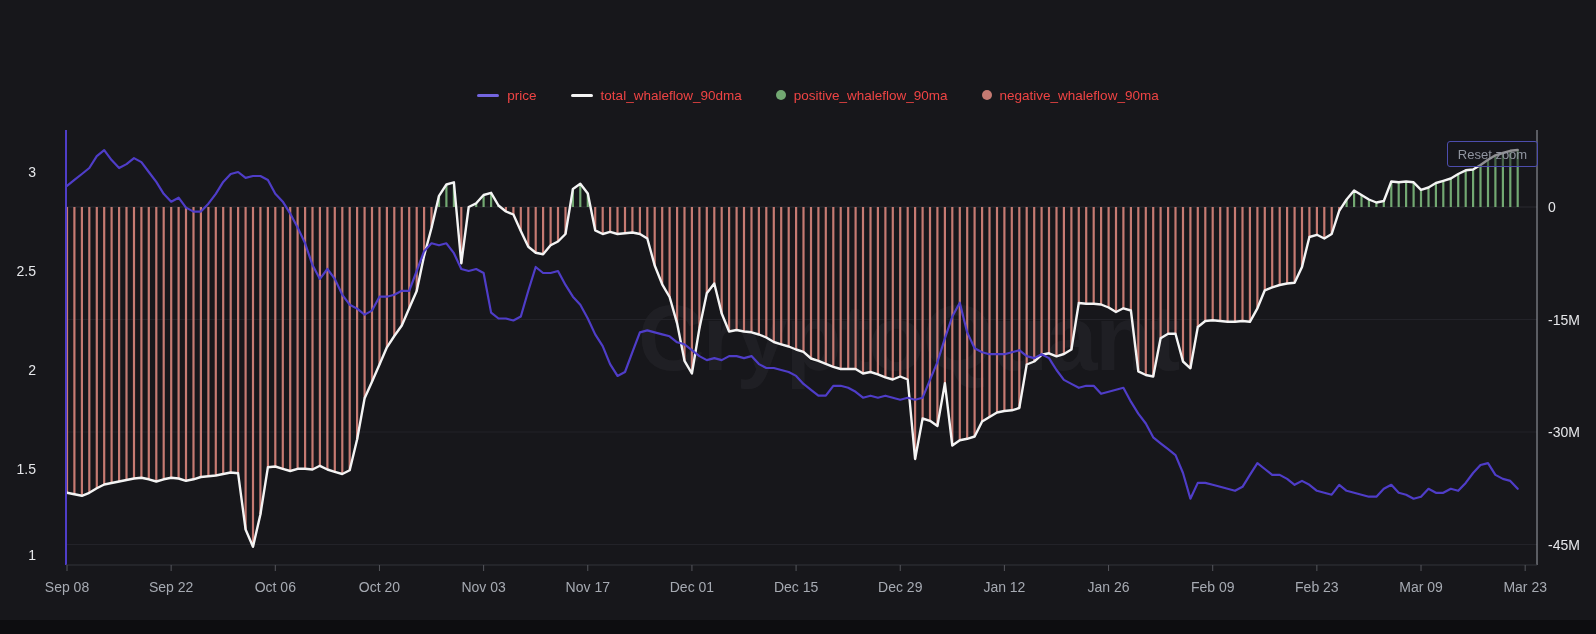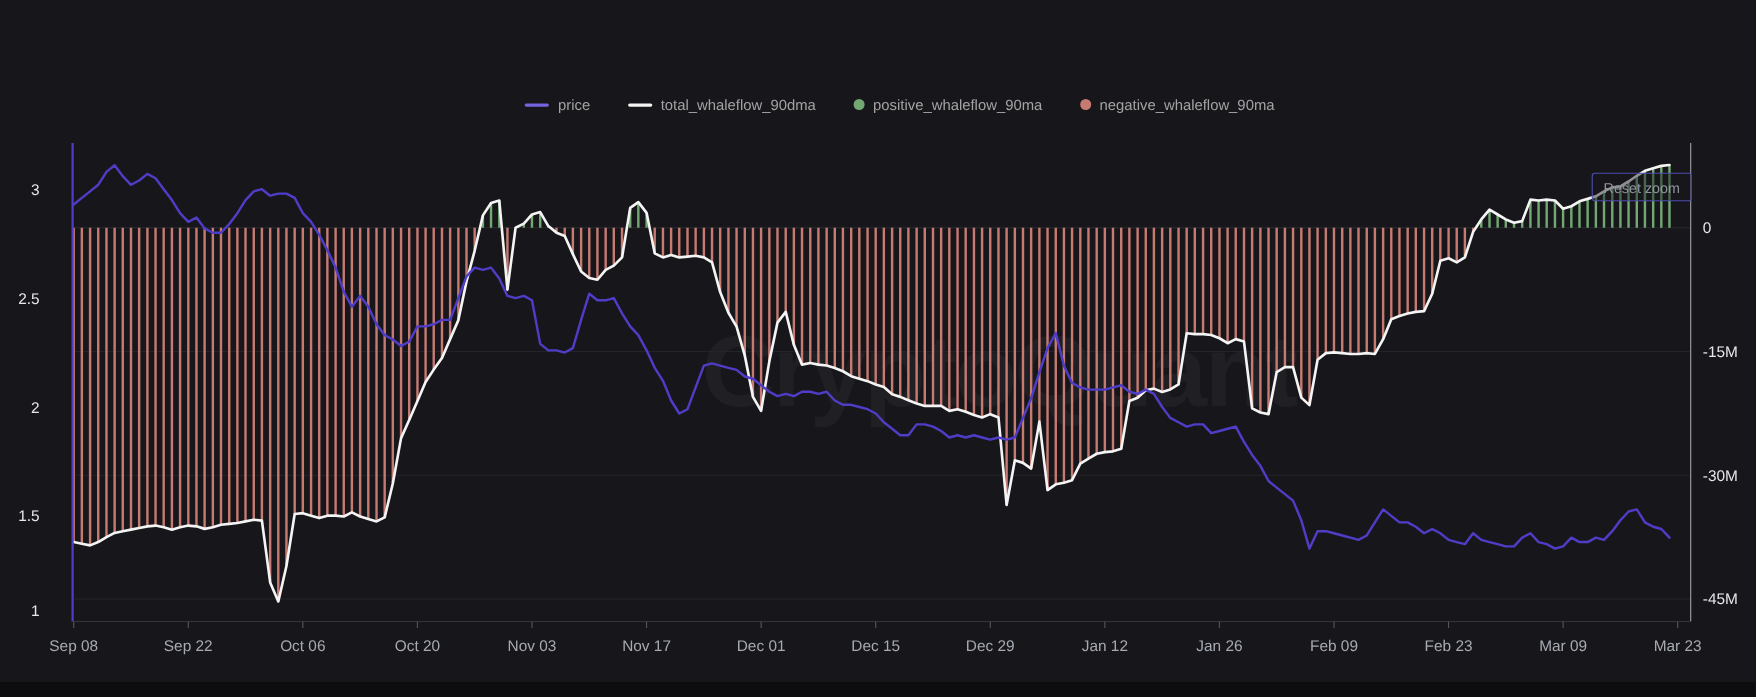--- a/index.html
+++ b/index.html
@@ -3,38 +3,38 @@
 <meta charset="utf-8">
 <style>
   html,body{margin:0;padding:0;background:#0f0f12;}
   .stage{
     position:relative;width:1596px;height:634px;background:#17171b;
     font-family:"Liberation Sans",sans-serif;overflow:hidden;
   }
   .legend{
     position:absolute;top:84px;left:0;right:0;height:22px;
     display:flex;justify-content:center;align-items:center;gap:34px;
-    font-size:13.5px;color:#a3a3a3;z-index:3;margin-left:40px;
+    font-size:13.5px;color:#ef4444;z-index:3;margin-left:40px;
   }
   .legend-item{display:flex;align-items:center;gap:8px;cursor:pointer;}
   .swatch{display:inline-block;background:#888;}
   .swatch.line{width:22px;height:3px;border-radius:2px;}
   .swatch.dot{width:10px;height:10px;border-radius:50%;}
   .watermark{
     position:absolute;left:638px;top:286px;z-index:1;
     font-size:92px;font-weight:700;letter-spacing:-2px;
     color:rgba(205,205,225,0.05);white-space:nowrap;user-select:none;
   }
   svg.chart{position:absolute;left:0;top:0;z-index:2;}
   .reset-zoom{
     position:absolute;left:1447px;top:141px;width:91px;height:26px;
     box-sizing:border-box;border:1px solid #4d4dae;border-radius:3px;
     background:rgba(22,22,28,0.45);color:#90949f;font-size:13px;
     display:flex;align-items:center;justify-content:center;
-    z-index:4;cursor:pointer;margin-top:16px;
+    z-index:4;cursor:pointer;
   }
   .bottom-strip{
     position:absolute;left:0;bottom:0;width:100%;height:14px;
     background:#0d0d10;z-index:3;
   }
 </style>
 </head>
 <body>
 
 <div class="stage">

